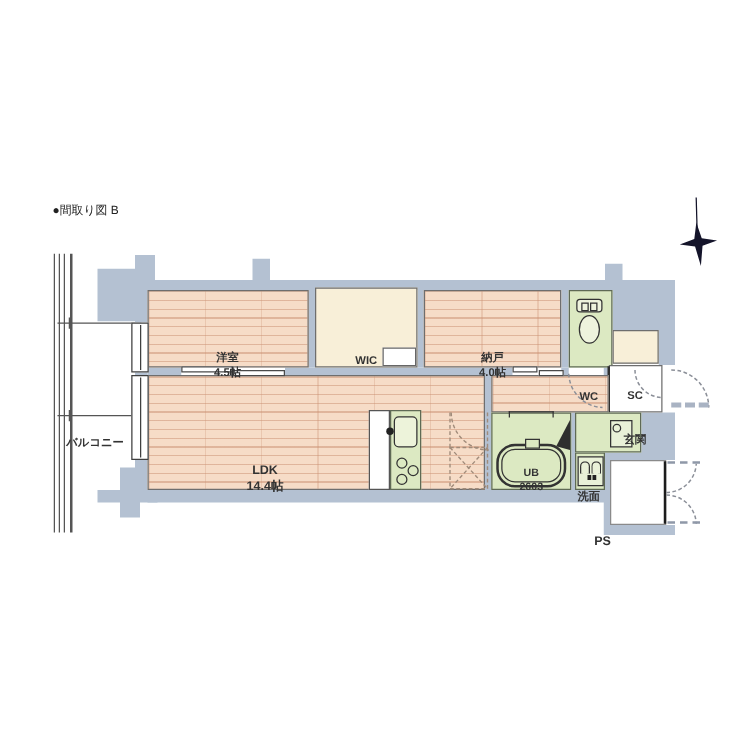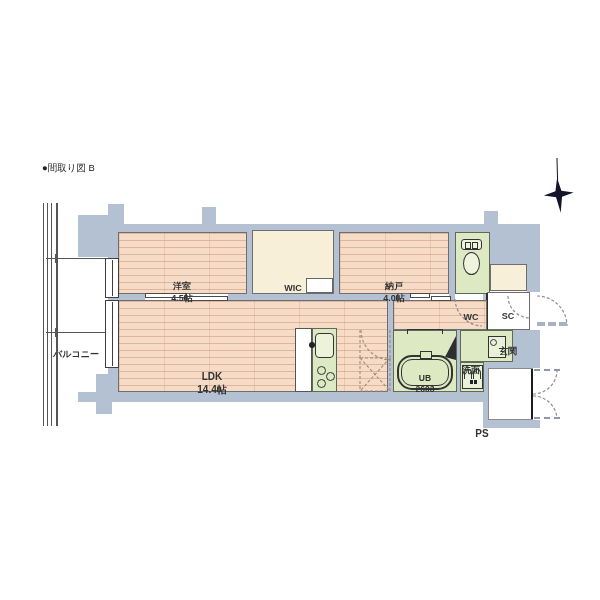--- a/index.html
+++ b/index.html
@@ -170,16 +170,16 @@
   <div class="lbl" style="left:508px;top:271px;">SC</div>
   <div class="lbl" style="left:508px;top:306px;">玄関</div>
   <div class="lbl" style="left:212px;top:330px;font-size:10px;">
     <span>LDK</span><br>
     <span>14.4帖</span>
   </div>
   <div class="lbl" style="left:425px;top:333px;font-size:8.5px;">
     <span>UB</span><br>
     <span>2603</span>
   </div>
-  <div class="lbl" style="left:471px;top:325px;">洗面</div>
+  <div class="lbl" style="left:471px;top:352px;">洗面</div>
   <div class="lbl" style="left:482px;top:387px;font-size:10px;">PS</div>
 
 </div>
 
 </body></html>

